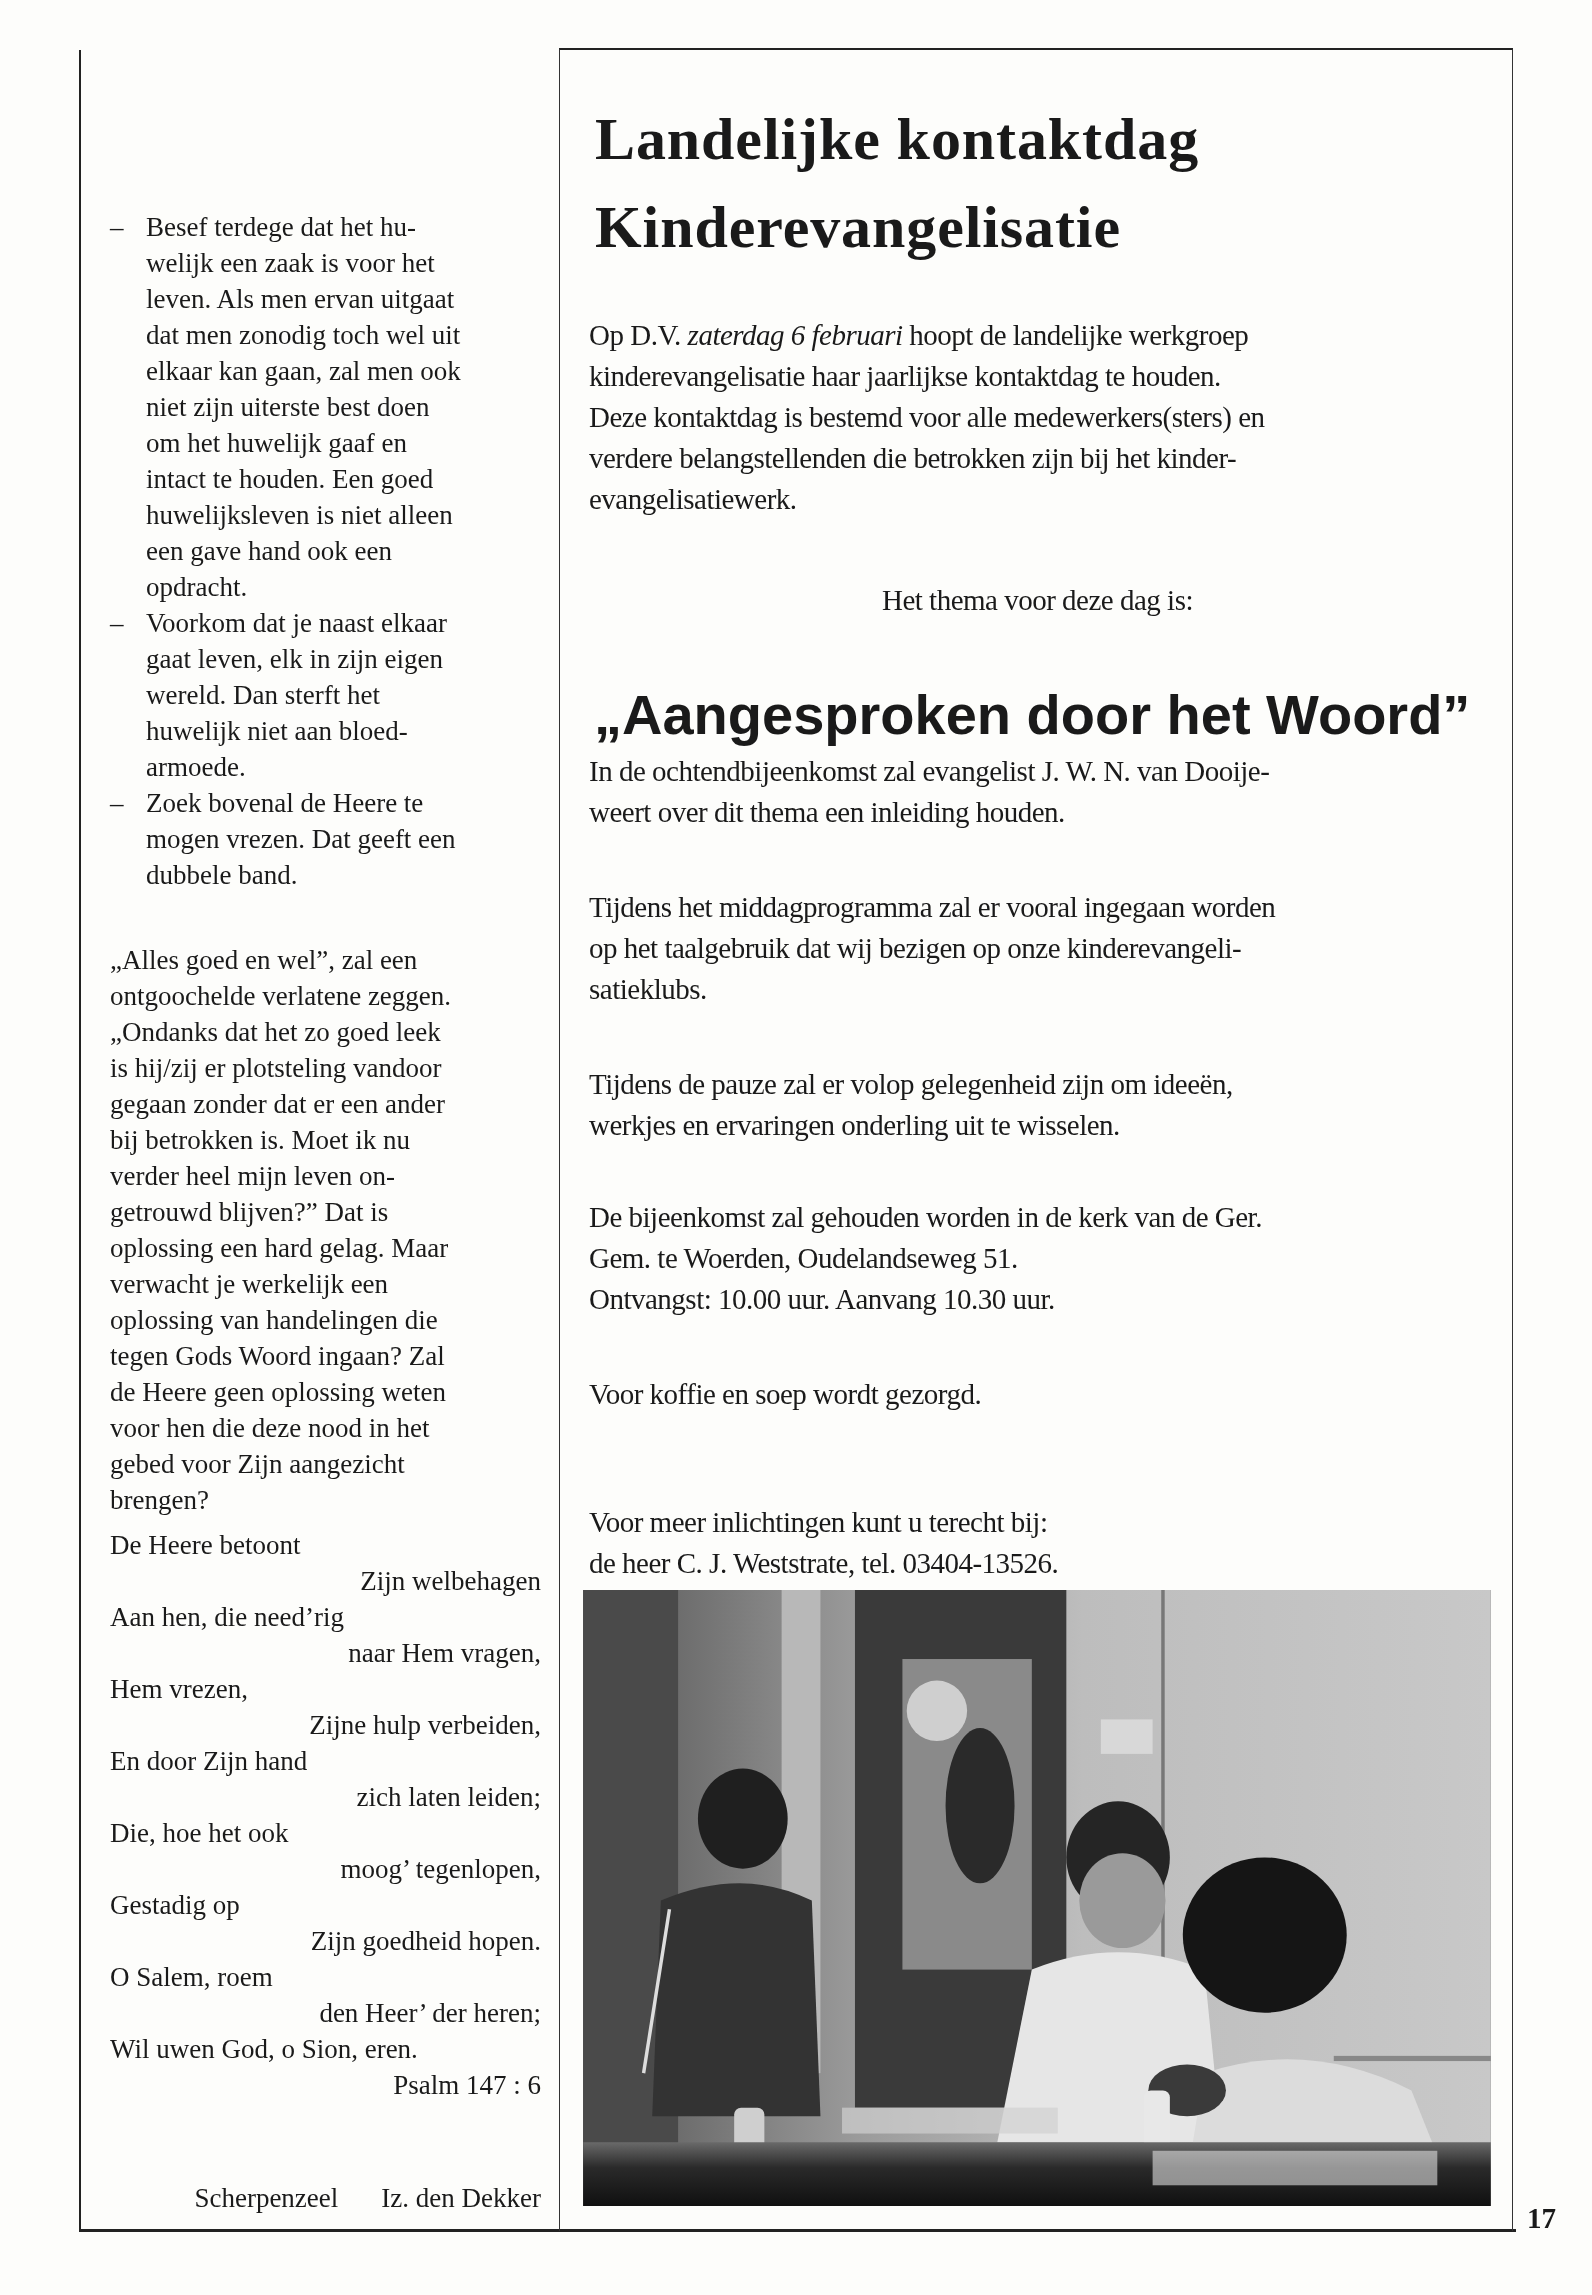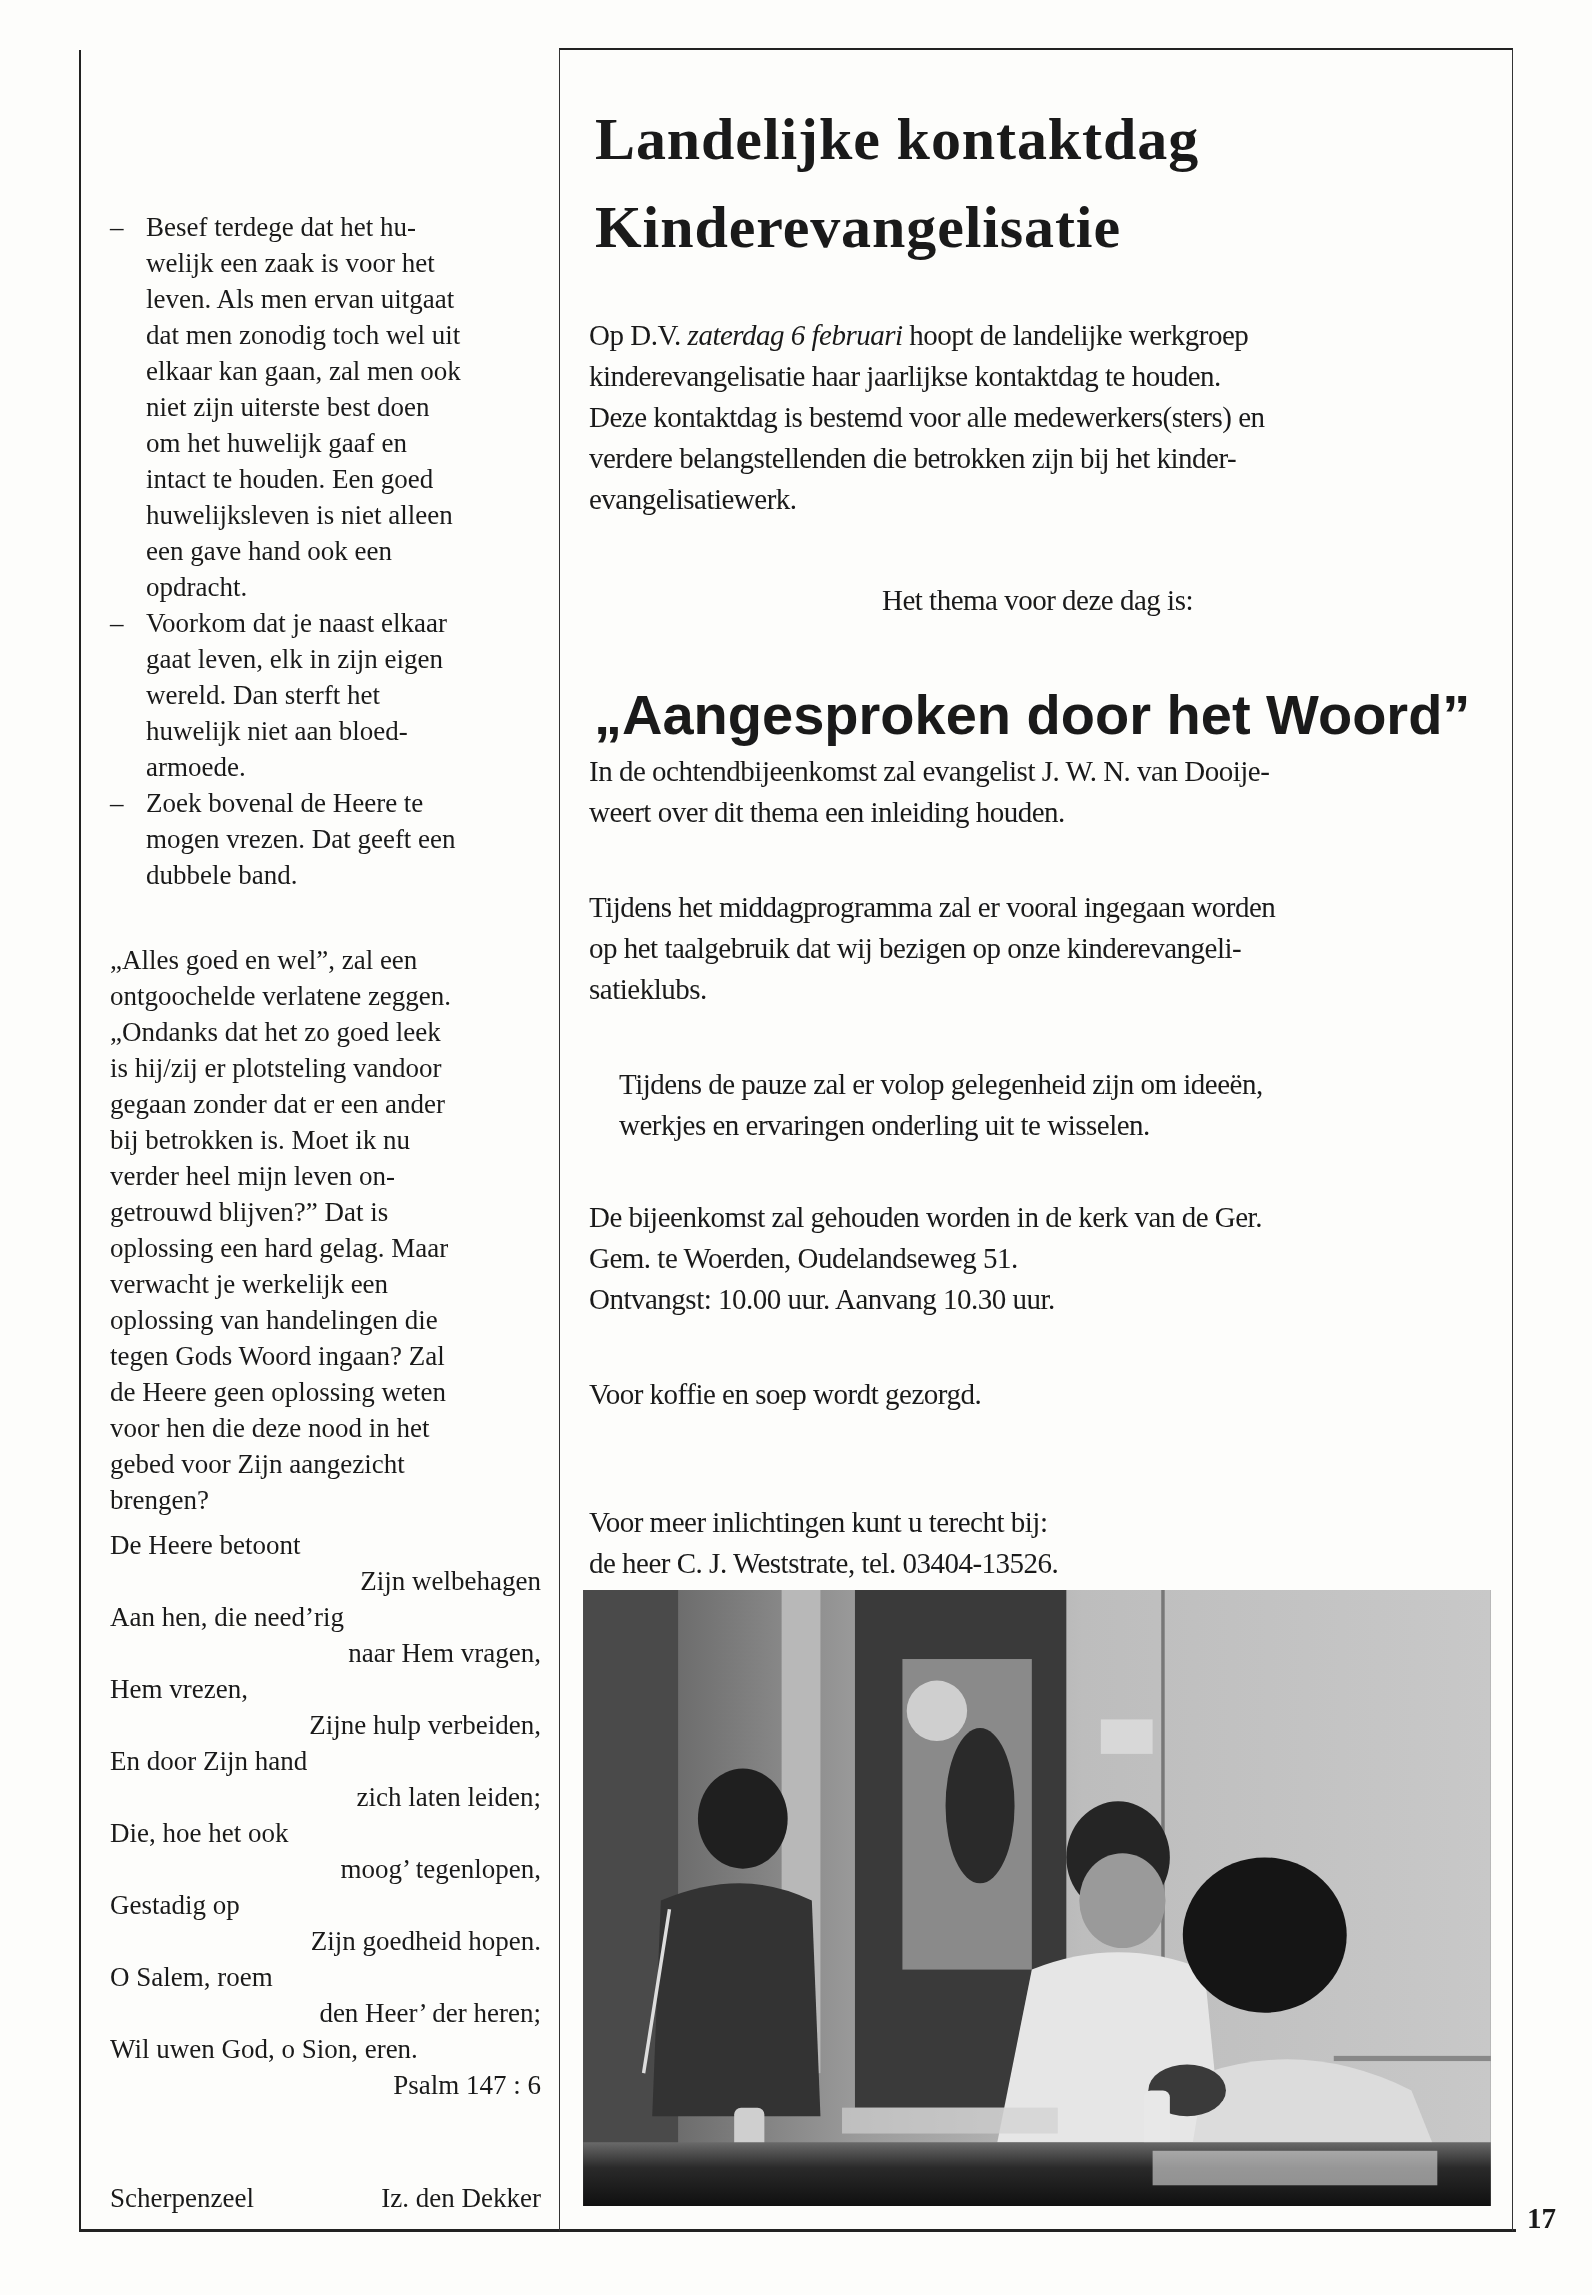--- a/index.html
+++ b/index.html
@@ -4,21 +4,21 @@
 <style>
   html, body { margin:0; padding:0; }
   body { width:1592px; height:2295px; position:relative; background:#fdfdfb; color:#1a1a1a; overflow:hidden; font-family:"Liberation Serif","DejaVu Serif",serif; }
   .rule { position:absolute; background:#222; }
   .left-col { position:absolute; left:110px; width:431px; font-size:27px; line-height:36px; }
   .blk { position:absolute; left:0; width:431px; }
   .bullet { position:relative; padding-left:36px; }
   .bullet .dash { position:absolute; left:0; top:0; }
   .line { display:block; white-space:nowrap; }
   .poem .line.r { text-align:right; }
-  .sig { display:flex; justify-content:space-between; white-space:nowrap; }
+  .sig { display:flex; justify-content:flex-end; white-space:nowrap;gap:43px; }
   .box { position:absolute; left:559px; top:48px; width:954px; height:2183px; border-top:2.6px solid #222; border-left:1.7px solid #333; border-right:1.7px solid #333; box-sizing:border-box; }
   .rc { position:absolute; left:589px; width:897px; font-size:29px; line-height:41px; letter-spacing:-0.5px; }
   .title { position:absolute; left:595px; top:95px; font-size:60px; line-height:88px; font-weight:bold; letter-spacing:0.9px; white-space:nowrap; }
   .theme { position:absolute; left:594px; top:640px; font-family:"Liberation Sans","DejaVu Sans",sans-serif; font-weight:bold; font-size:56px; line-height:69px; white-space:nowrap;margin-top:40px; }
   .photo { position:absolute; left:583px; top:1590px; width:908px; height:616px; overflow:hidden; background:#777; }
   .pagenum { position:absolute; left:1527px; top:2203px; font-size:29px; line-height:31px;font-weight:bold; }
   i { font-style:italic; }
 </style>
 </head>
 <body>
@@ -127,21 +127,21 @@
   <span class="line">In de ochtendbijeenkomst zal evangelist J. W. N. van Dooije-</span>
   <span class="line">weert over dit thema een inleiding houden.</span>
 </div>
 
 <div class="rc" style="top:887px;">
   <span class="line">Tijdens het middagprogramma zal er vooral ingegaan worden</span>
   <span class="line">op het taalgebruik dat wij bezigen op onze kinderevangeli-</span>
   <span class="line">satieklubs.</span>
 </div>
 
-<div class="rc" style="top:1064px;margin-left:30px;">
+<div class="rc" style="top:1064px;">
   <span class="line">Tijdens de pauze zal er volop gelegenheid zijn om ideeën,</span>
   <span class="line">werkjes en ervaringen onderling uit te wisselen.</span>
 </div>
 
 <div class="rc" style="top:1197px;">
   <span class="line">De bijeenkomst zal gehouden worden in de kerk van de Ger.</span>
   <span class="line">Gem. te Woerden, Oudelandseweg 51.</span>
   <span class="line">Ontvangst: 10.00 uur. Aanvang 10.30 uur.</span>
 </div>
 

